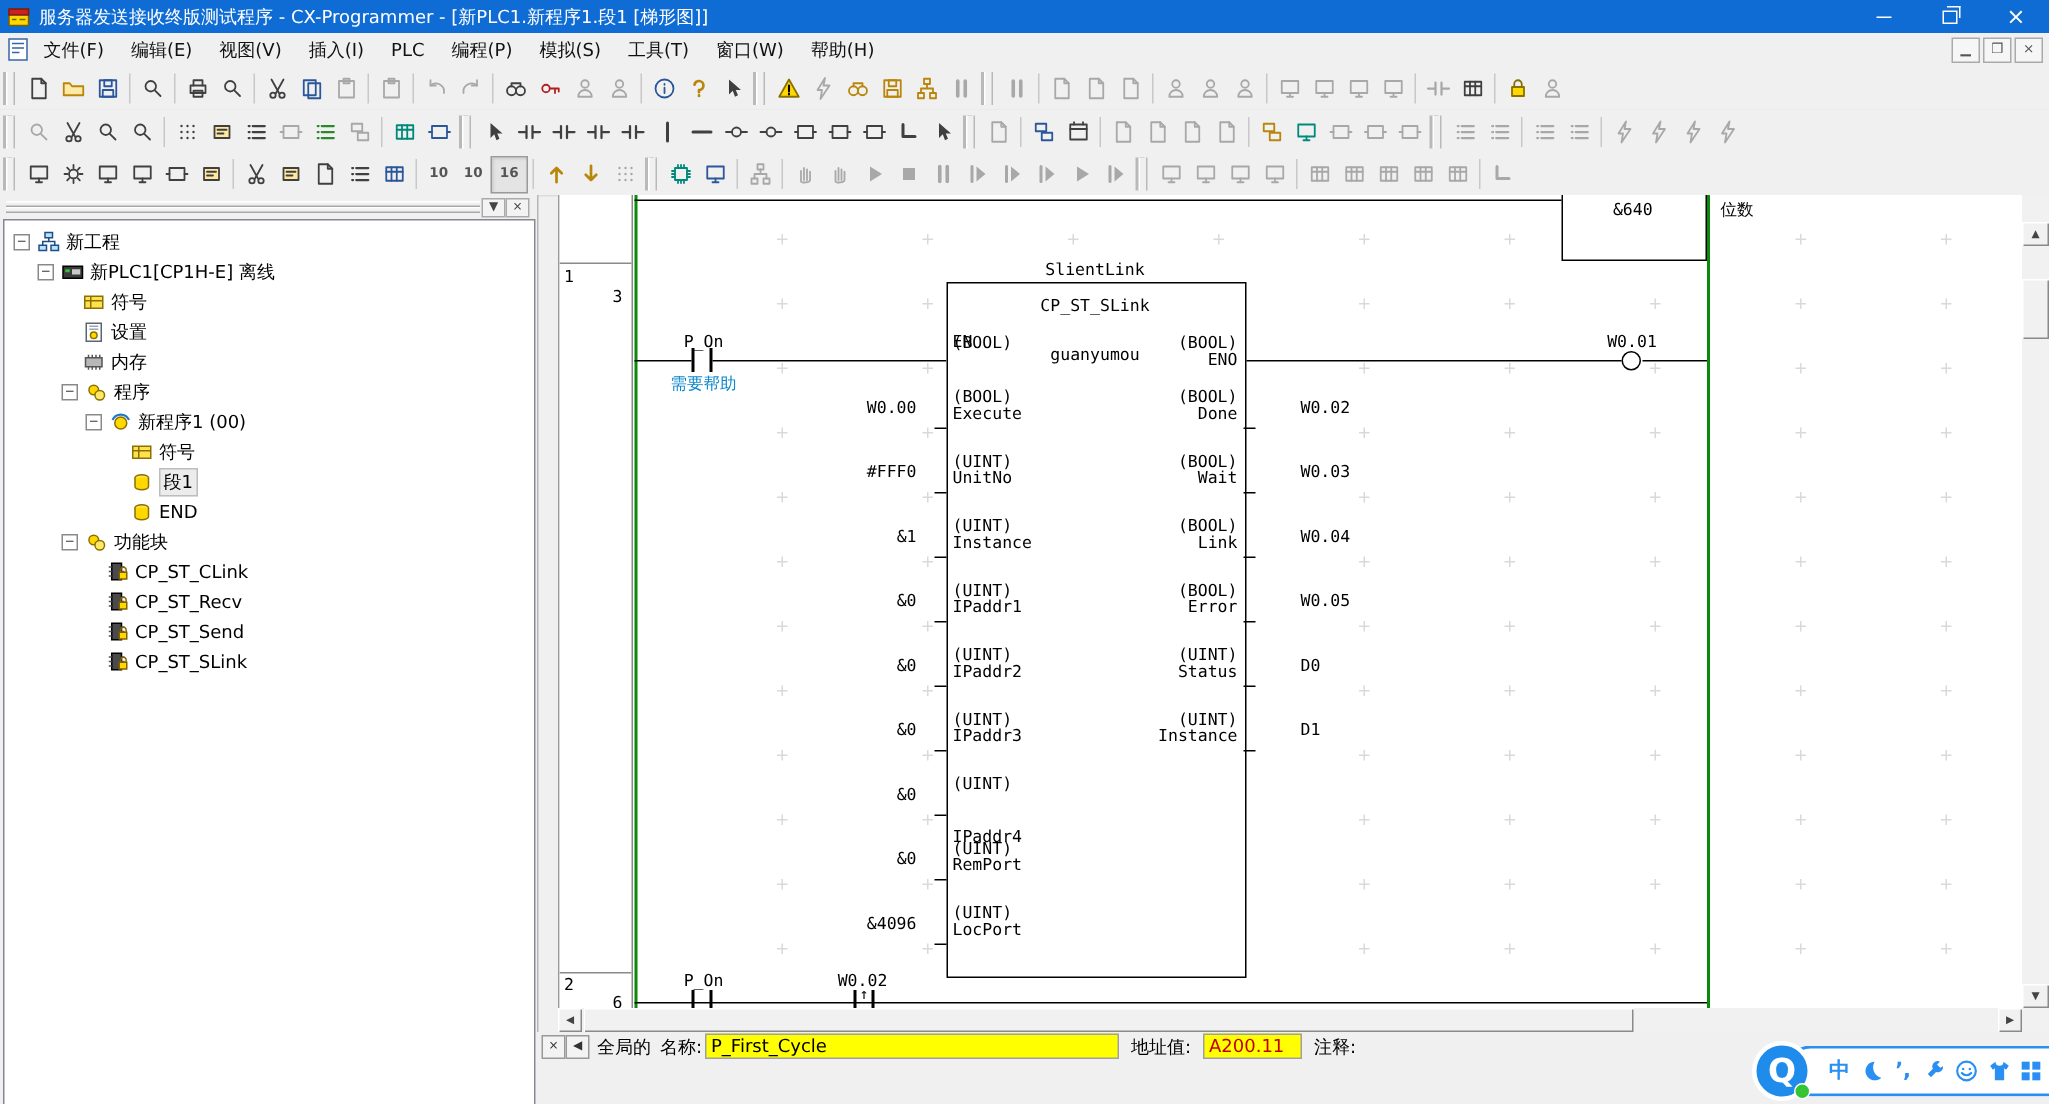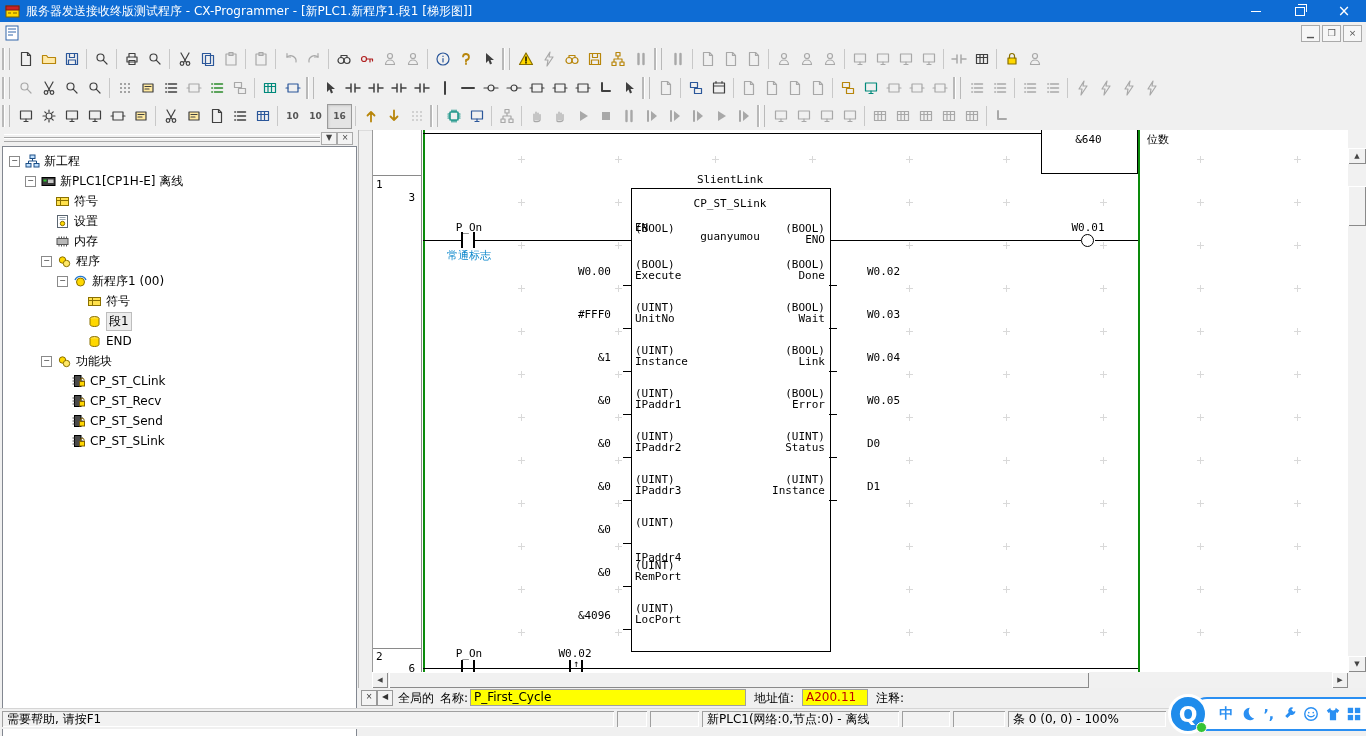--- a/index.html
+++ b/index.html
@@ -335,20 +335,32 @@
     <div class="wbtn">
         <span class="closeg">×</span>
       </div>
   </div>
 
   <div id="menubar">
     <svg width="16" height="16" style="margin-left:4px">
       <rect x="2" y="1" width="12" height="14" fill="#fff" stroke="#3366aa"></rect>
       <path d="M4 4h8M4 7h8M4 10h5" stroke="#3366aa"></path>
     </svg>
+    <div id="menubar-items" style="display:flex">
+        <div class="menu-item">文件(F)</div>
+        <div class="menu-item">编辑(E)</div>
+        <div class="menu-item">视图(V)</div>
+        <div class="menu-item">插入(I)</div>
+        <div class="menu-item">PLC</div>
+        <div class="menu-item">编程(P)</div>
+        <div class="menu-item">模拟(S)</div>
+        <div class="menu-item">工具(T)</div>
+        <div class="menu-item">窗口(W)</div>
+        <div class="menu-item">帮助(H)</div>
+      </div>
     <div style="flex:1"></div>
     <div class="mdibtn">▁</div>
     <div class="mdibtn">❒</div>
     <div class="mdibtn" style="margin-right:4px">×</div>
   </div>
 
   <div class="tbrow" style="top:44px;height:29px">
       <div class="tgrip"></div>
       <div class="tbtn">
         <svg width="16" height="16" class="tbi">
@@ -1244,21 +1256,21 @@
       <div class="rail" style="left: 765px; top: 0px; height: 542px;"></div>
       <div class="hline" style="left: 50px; top: 3px; width: 715px;"></div>
       <div class="fbblock" style="left: 668px; top: -8px; width: 95px; height: 50px;"></div>
       <div class="lt" style="left: 668px; top: 4px; width: 95px; text-align: center;">&amp;640</div>
       <div class="lt" style="left: 774px; top: 4px;">位数</div>
       <div class="hline" style="left: 50px; top: 110px; width: 38px;"></div>
       <div class="cbar" style="left: 88px; top: 102px;"></div>
       <div class="cbar" style="left: 100px; top: 102px;"></div>
       <div class="hline" style="left: 102px; top: 110px; width: 156px;"></div>
       <div class="lt" style="left: 72px; top: 92px; width: 48px; text-align: center;">P_On</div>
-      <div class="lt blue" style="left: 74px; top: 120px;">常通标志</div>
+      <div class="lt blue" style="left: 74px; top: 120px;">需要帮助</div>
       <div class="hline" style="left: 456px; top: 110px; width: 252px;"></div>
       <div class="coil" style="left: 708px; top: 104px;"></div>
       <div class="hline" style="left: 722px; top: 110px; width: 43px;"></div>
       <div class="lt" style="left: 685px; top: 92px; width: 60px; text-align: center;">W0.01</div>
       <div class="fbblock" style="left: 258px; top: 58px; width: 198px; height: 462px;"></div>
       <div class="lt" style="left: 258px; top: 44px; width: 198px; text-align: center;">SlientLink</div>
       <div class="lt" style="left: 258px; top: 68px; width: 198px; text-align: center;">CP_ST_SLink</div>
       <div class="lt" style="left: 258px; top: 101px; width: 198px; text-align: center;">guanyumou</div>
       <div class="lt" style="left: 262px; top: 93px;">(BOOL)</div>
       <div class="lt" style="left: 262px; top: 92px;">EN</div>
@@ -1359,29 +1371,20 @@
     <div class="sbbtn" style="left:3px">×</div>
     <div class="sbbtn" style="left:19px">◀</div>
     <span class="sblabel" style="left:40px">全局的</span>
     <span class="sblabel" style="left:82px">名称:</span>
     <div class="yfield" style="left:112px;width:276px">P_First_Cycle</div>
     <span class="sblabel" style="left:396px">地址值:</span>
     <div class="yfield" style="left:444px;width:66px;color:#c00000">A200.11</div>
     <span class="sblabel" style="left:518px">注释:</span>
   </div>
 
-  <div id="status-bar">
-    <div class="scell" style="left:2px;width:612px">需要帮助, 请按F1</div>
-    <div class="scell" style="left:617px;width:30px"></div>
-    <div class="scell" style="left:650px;width:49px"></div>
-    <div class="scell" style="left:702px;width:197px">新PLC1(网络:0,节点:0) - 离线</div>
-    <div class="scell" style="left:902px;width:48px"></div>
-    <div class="scell" style="left:953px;width:52px"></div>
-    <div class="scell" style="left:1008px;width:158px">条 0 (0, 0)  - 100%</div>
-  </div>
 
 
   <div id="ime">
     <div class="pill" id="ime-pill">
         <div class="imico">中</div>
         <div class="imico">
           <svg width="16" height="16" class="imi">
             <use href="#m-moon"></use>
           </svg>
         </div>

